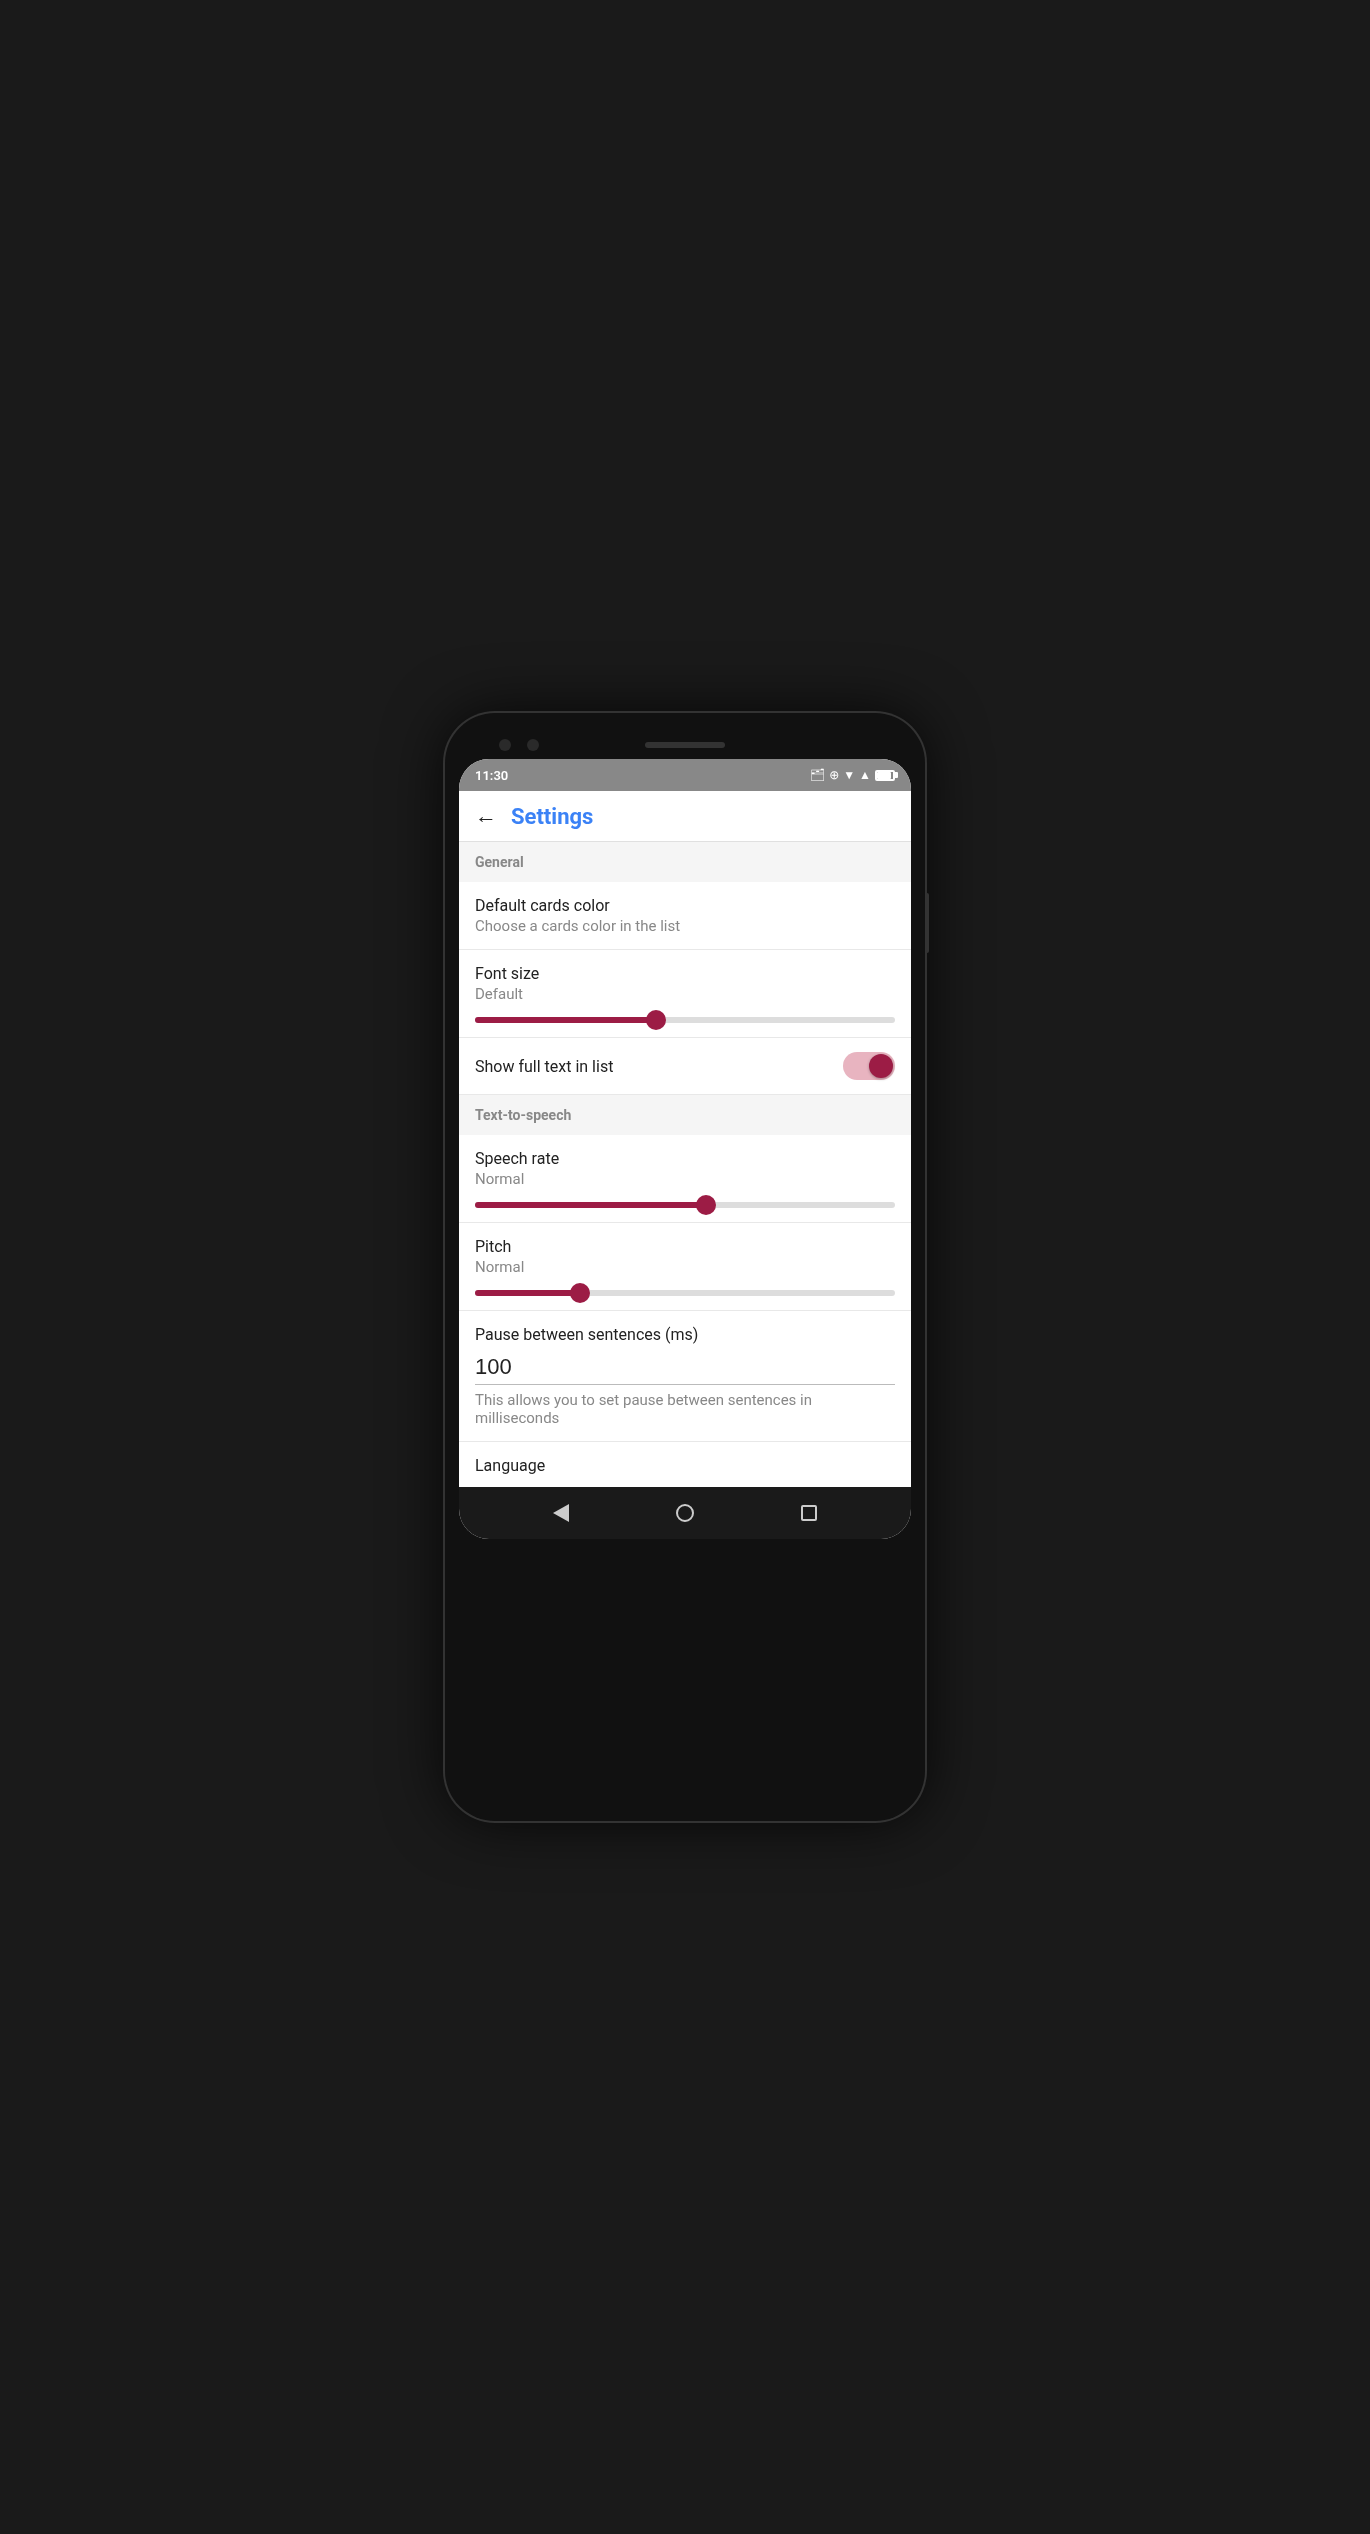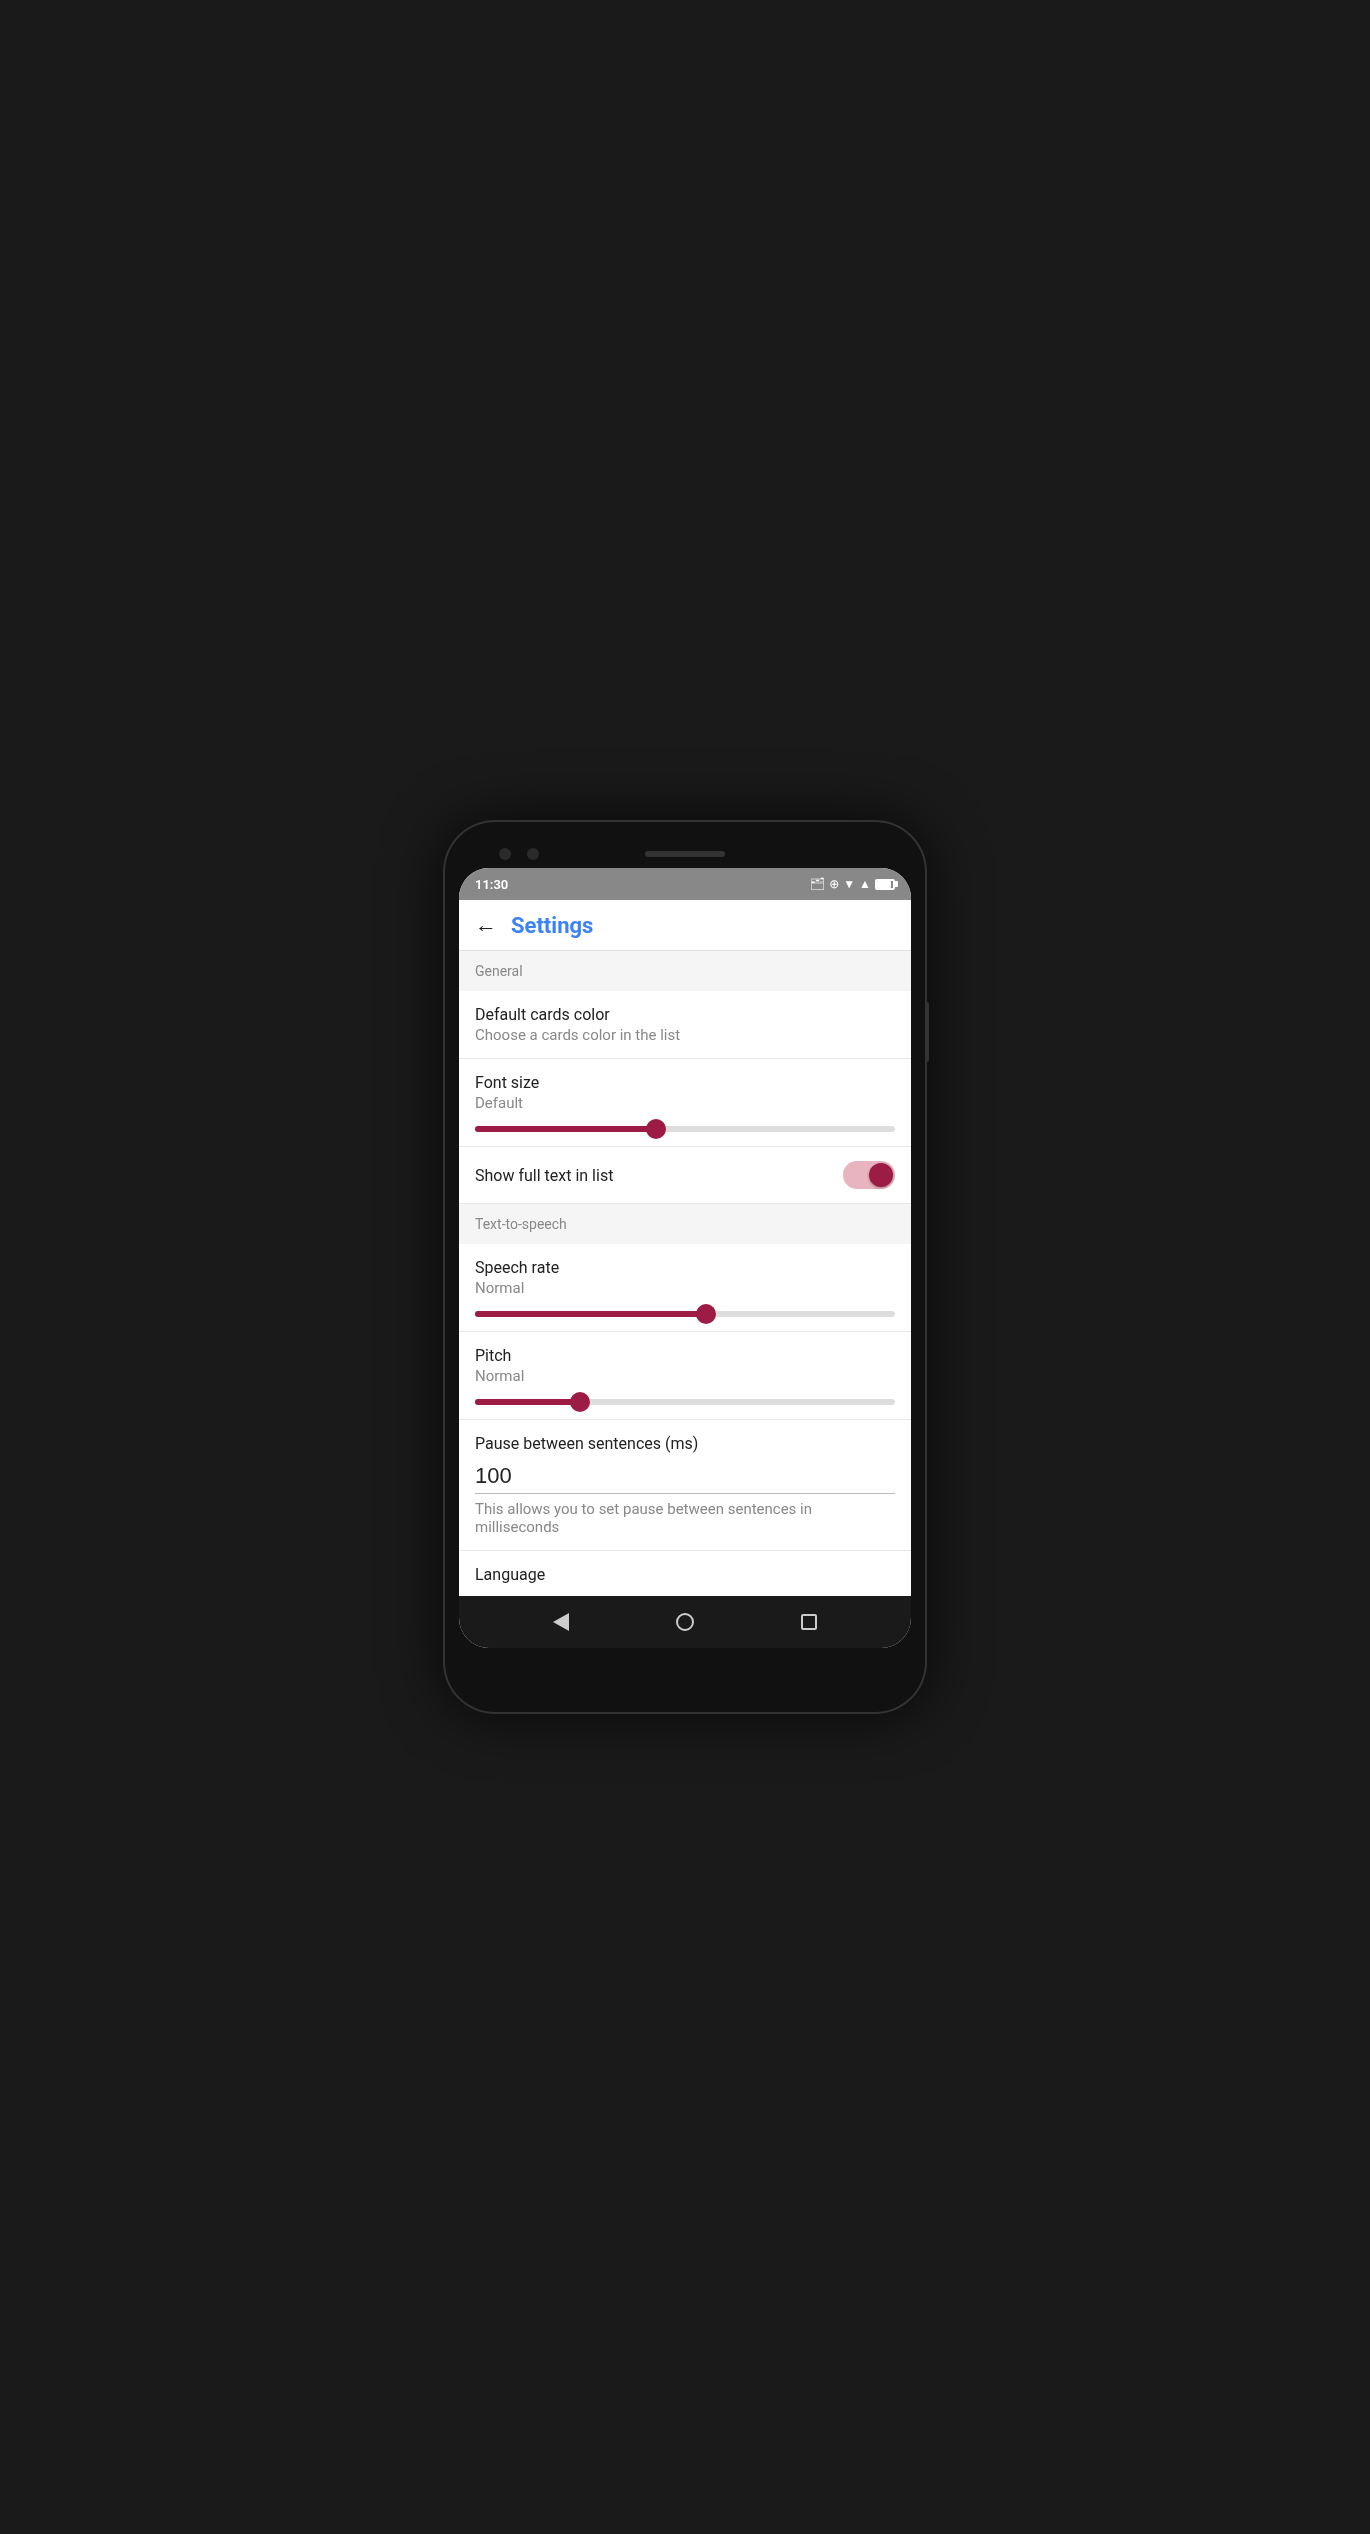--- a/index.html
+++ b/index.html
@@ -8,21 +8,21 @@
       background: #1a1a1a;
       display: flex;
       justify-content: center;
       align-items: center;
       min-height: 100vh;
       font-family: 'Roboto', Arial, sans-serif;
     }
 
     .phone-shell {
       width: 480px;
-      height: 890px;
+      height: 1108px;
       background: #111;
       border-radius: 50px;
       padding: 18px 14px;
       box-shadow: 0 0 0 2px #333, 0 0 60px rgba(0,0,0,0.8);
       position: relative;
     }
 
     .phone-top-bar {
       display: flex;
       justify-content: center;
@@ -112,21 +112,21 @@
       overflow-y: auto;
       background: #fff;
     }
 
     
     .section-header {
       background: #f5f5f5;
       padding: 12px 16px;
       color: #888;
       font-size: 14px;
-      font-weight: 400;
+      font-weight: 700;
     }
 
     
     .setting-item {
       padding: 14px 16px;
       border-bottom: 1px solid #e8e8e8;
       background: #fff;
     }
 
     .setting-item-row {

